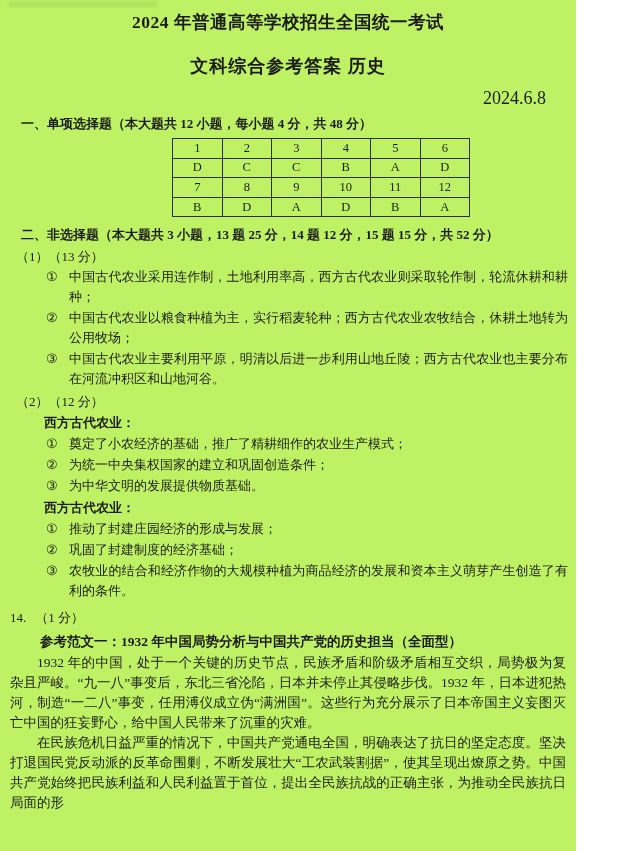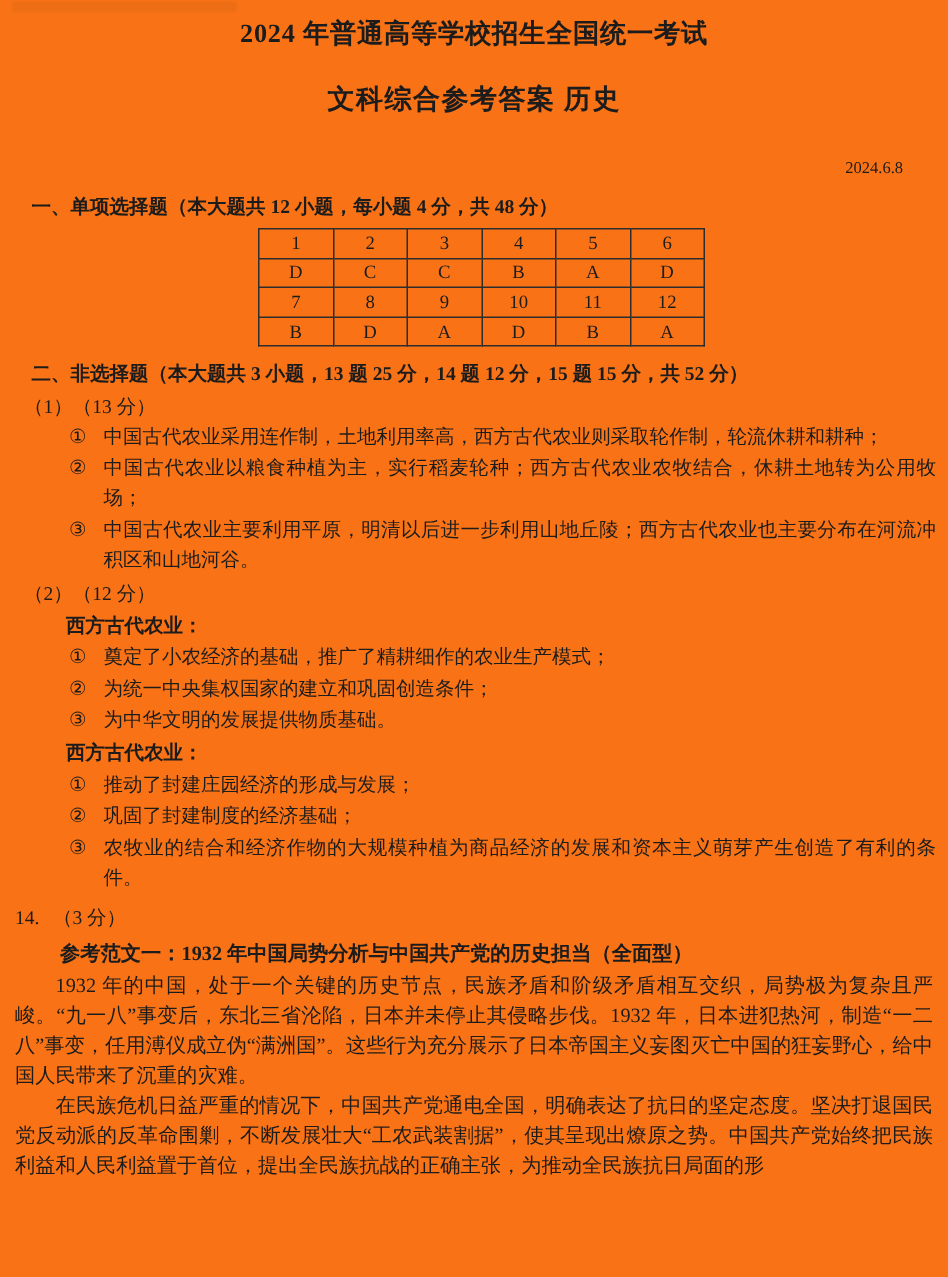--- a/index.html
+++ b/index.html
@@ -3,38 +3,38 @@
 <meta charset="utf-8">
 <style>
   html,body{margin:0;padding:0;}
   body{
     width:632px;height:851px;background:#ffffff;
     font-family:"Liberation Serif","DejaVu Serif",serif;
     color:#1c1c1c;
     -webkit-font-smoothing:antialiased;
   }
   .page{
-    position:relative;width:632px;height:851px;background:#f97316;
+    position:relative;width:576px;height:851px;background:#bef264;
     overflow:hidden;box-sizing:border-box;padding-top:6px;
   }
   .artifact{
     position:absolute;left:8px;top:1px;width:150px;height:7px;
     background:rgba(0,0,0,0.05);filter:blur(1px);border-radius:2px;
   }
   .doc-title{
     font-size:17.5px;font-weight:700;text-align:center;
     margin:4px 0 0 0;letter-spacing:0.5px;line-height:24px;
   }
   .doc-subtitle{
     font-size:18px;font-weight:700;text-align:center;
     margin:20px 0 0 0;letter-spacing:1px;line-height:24px;
   }
   .doc-date{
-    font-size:11px;text-align:right;padding-right:30px;
-    margin-top:26px;line-height:16px;
+    font-size:18px;text-align:right;padding-right:30px;
+    margin-top:12px;line-height:16px;
   }
   .sec-heading{
     font-size:13px;font-weight:700;margin:8px 10px 0 21px;line-height:19px;
   }
   .answer-table{
     border-collapse:collapse;margin:5px 0 2px 172px;
   }
   .answer-table td{
     width:48.5px;height:18.6px;border:1.4px solid #2d2d2d;
     text-align:center;vertical-align:middle;font-size:12.5px;padding:0;
@@ -156,21 +156,21 @@
   <div class="num-item">
     <span class="marker">②</span>
     <span class="txt">巩固了封建制度的经济基础；</span>
   </div>
   <div class="num-item">
     <span class="marker">③</span>
     <span class="txt">农牧业的结合和经济作物的大规模种植为商品经济的发展和资本主义萌芽产生创造了有利的条件。</span>
   </div>
 
   <div class="q-line">
-    <span class="q-num">14.</span><span class="q-score">（3 分）</span>
+    <span class="q-num">14.</span><span class="q-score">（1 分）</span>
   </div>
 
   <div class="essay-title">参考范文一：1932 年中国局势分析与中国共产党的历史担当（全面型）</div>
 
   <p class="para">1932 年的中国，处于一个关键的历史节点，民族矛盾和阶级矛盾相互交织，局势极为复杂且严峻。“九一八”事变后，东北三省沦陷，日本并未停止其侵略步伐。1932 年，日本进犯热河，制造“一二八”事变，任用溥仪成立伪“满洲国”。这些行为充分展示了日本帝国主义妄图灭亡中国的狂妄野心，给中国人民带来了沉重的灾难。</p>
   <p class="para">在民族危机日益严重的情况下，中国共产党通电全国，明确表达了抗日的坚定态度。坚决打退国民党反动派的反革命围剿，不断发展壮大“工农武装割据”，使其呈现出燎原之势。中国共产党始终把民族利益和人民利益置于首位，提出全民族抗战的正确主张，为推动全民族抗日局面的形</p>
 
 </div>
 
 </body></html>

